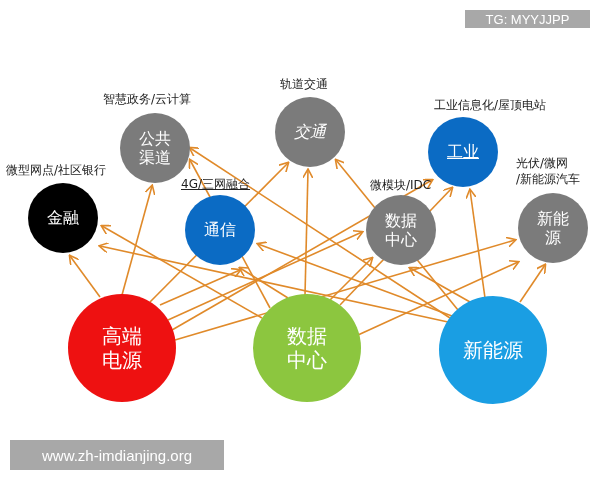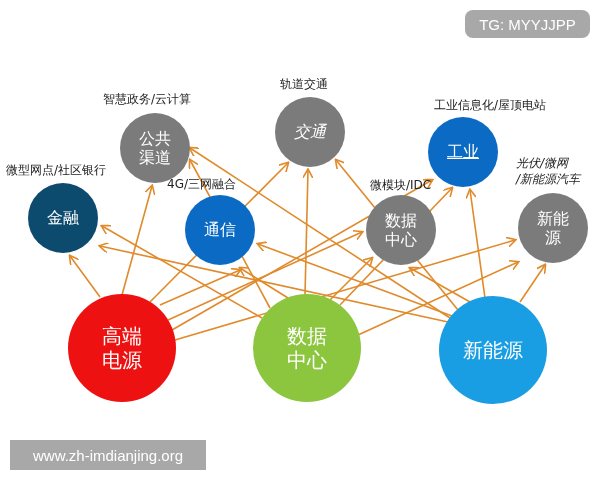--- a/index.html
+++ b/index.html
@@ -6,22 +6,22 @@
   body { width: 600px; height: 480px; background: #ffffff; position: relative; overflow: hidden;
          font-family: "DejaVu Sans", sans-serif; }
   #canvas { position: absolute; left: 0; top: 0; width: 600px; height: 480px; }
   .node { position: absolute; border-radius: 50%; display: flex; align-items: center; justify-content: center;
           text-align: center; color: #ffffff; line-height: 1.2; }
   .node span { white-space: pre-line; }
   .small { width: 70px; height: 70px; font-size: 16px; }
   .big { width: 108px; height: 108px; font-size: 20px; }
   .caption { position: absolute; font-size: 12px; color: #222; white-space: pre-line; line-height: 1.3; }
   .tag { position: absolute; background: #a8a8a8; color: #ffffff; font-family: "Liberation Sans", sans-serif; }
-  #tg { left: 465px; top: 10px; width: 125px; height: 28px; font-size: 15px; display:flex; align-items:center; justify-content:center;border-radius:8px; }
-  #site { left: 10px; top: 440px; width: 196px; height: 30px; font-size: 15px; display:flex; align-items:center; justify-content:center; }
+  #tg { left: 465px; top: 10px; width: 125px; height: 18px; font-size: 13px; display:flex; align-items:center; justify-content:center; }
+  #site { left: 10px; top: 440px; width: 214px; height: 30px; font-size: 15px; display:flex; align-items:center; justify-content:center; }
 </style>
 </head>
 <body>
 
 <svg id="canvas" viewBox="0 0 600 480">
   <defs>
     <marker id="ah" markerWidth="10" markerHeight="10" refX="8" refY="5" orient="auto" markerUnits="userSpaceOnUse">
       <path d="M0,0 L9,5 L0,10" fill="none" stroke="#e08a2a" stroke-width="1.6"></path>
     </marker>
   </defs>
@@ -46,35 +46,35 @@
     <line x1="448" y1="322" x2="100" y2="246"></line>
     <line x1="450" y1="318" x2="190" y2="148"></line>
     <line x1="452" y1="316" x2="258" y2="244"></line>
     <line x1="458" y1="310" x2="336" y2="160"></line>
     <line x1="470" y1="302" x2="410" y2="268"></line>
     <line x1="485" y1="298" x2="470" y2="190"></line>
     <line x1="520" y1="302" x2="545" y2="265"></line>
   </g>
 </svg>
 
-<div class="node small" style="left:28px;top:183px;background:#0c4a6e;">
+<div class="node small" style="left:28px;top:183px;background:#000000;">
   <span>金融</span>
 </div>
 <div class="caption" style="left:6px;top:163px;">微型网点/社区银行</div>
 
 <div class="node small" style="left:120px;top:113px;background:#7b7b7b;">
   <span>公共
 渠道</span>
 </div>
 <div class="caption" style="left:103px;top:92px;">智慧政务/云计算</div>
 
 <div class="node small" style="left:185px;top:195px;background:#0b6bc4;">
   <span>通信</span>
 </div>
-<div class="caption" style="left:167px;top:177px;">4G/三网融合</div>
+<div class="caption" style="left:181px;top:177px;text-decoration:underline;">4G/三网融合</div>
 
 <div class="node small" style="left:275px;top:97px;background:#7b7b7b;font-style:italic;">
   <span>交通</span>
 </div>
 <div class="caption" style="left:280px;top:77px;">轨道交通</div>
 
 <div class="node small" style="left:366px;top:195px;background:#7b7b7b;">
   <span>数据
 中心</span>
 </div>
@@ -82,21 +82,21 @@
 
 <div class="node small" style="left:428px;top:117px;background:#0b6bc4;">
   <span style="text-decoration:underline;">工业</span>
 </div>
 <div class="caption" style="left:399px;top:98px;margin-left:35px;">工业信息化/屋顶电站</div>
 
 <div class="node small" style="left:518px;top:193px;background:#7b7b7b;">
   <span>新能
 源</span>
 </div>
-<div class="caption" style="left:516px;top:156px;text-align:left;font-style:italic;">光伏/微网
+<div class="caption" style="left:516px;top:156px;text-align:left;">光伏/微网
 /新能源汽车</div>
 
 <div class="node big" style="left:68px;top:294px;background:#ee1111;">
   <span>高端
 电源</span>
 </div>
 <div class="node big" style="left:253px;top:294px;background:#8cc63f;">
   <span>数据
 中心</span>
 </div>

